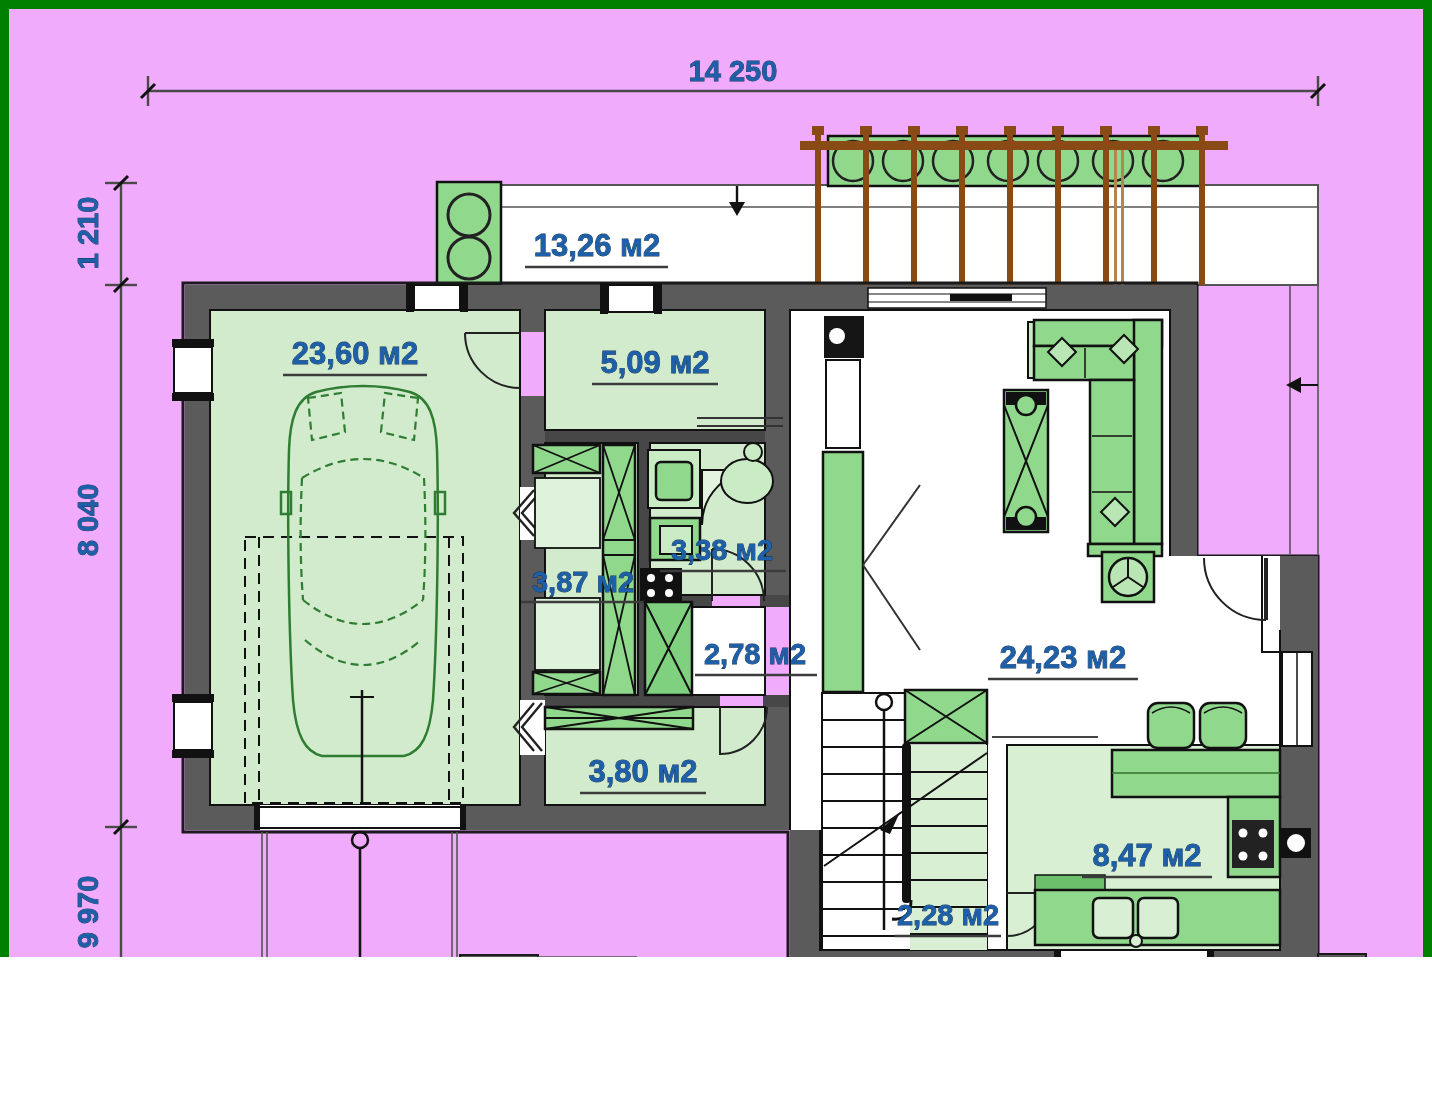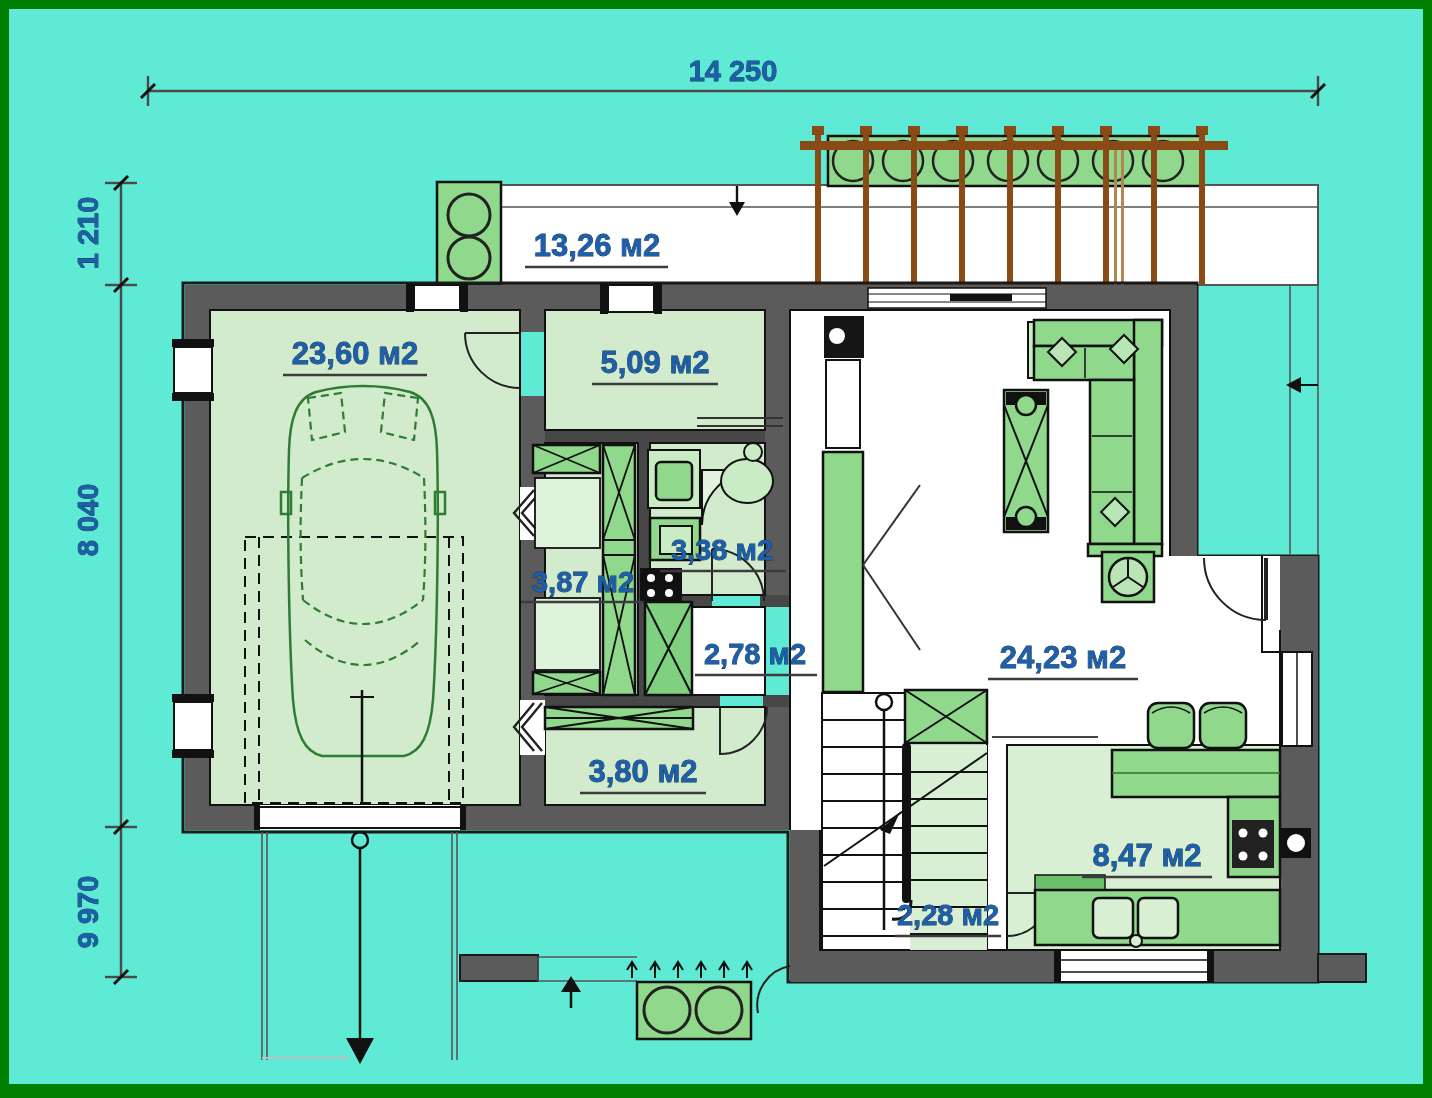--- a/index.html
+++ b/index.html
@@ -1,16 +1,16 @@
 <!DOCTYPE html>
 <html><head>
 <meta charset="utf-8">
 <style>
   html,body{margin:0;padding:0;background:#fff;}
-  .stage{position:relative;width:1432px;height:1098px;background:#5eead4;overflow:hidden;}
+  .stage{position:relative;width:1432px;height:957px;background:#f0abfc;overflow:hidden;}
   svg{position:absolute;left:0;top:0;}
   .wall{fill:#5b5b5b;}
   .part{fill:#474747;}
   .floor{fill:#d2ebcd;stroke:#111;stroke-width:2;}
   .floorlite{fill:#d8efd4;stroke:#111;stroke-width:2;}
   .floorw{fill:#ffffff;}
   .furn{fill:#90d88c;stroke:#111;stroke-width:2.5;}
   .furnd{fill:#7fd07f;stroke:#111;stroke-width:2.5;}
   .furnl{fill:#c9ecc5;stroke:#111;stroke-width:2;}
   .shelf{fill:#dff2db;stroke:#111;stroke-width:1.8;}

